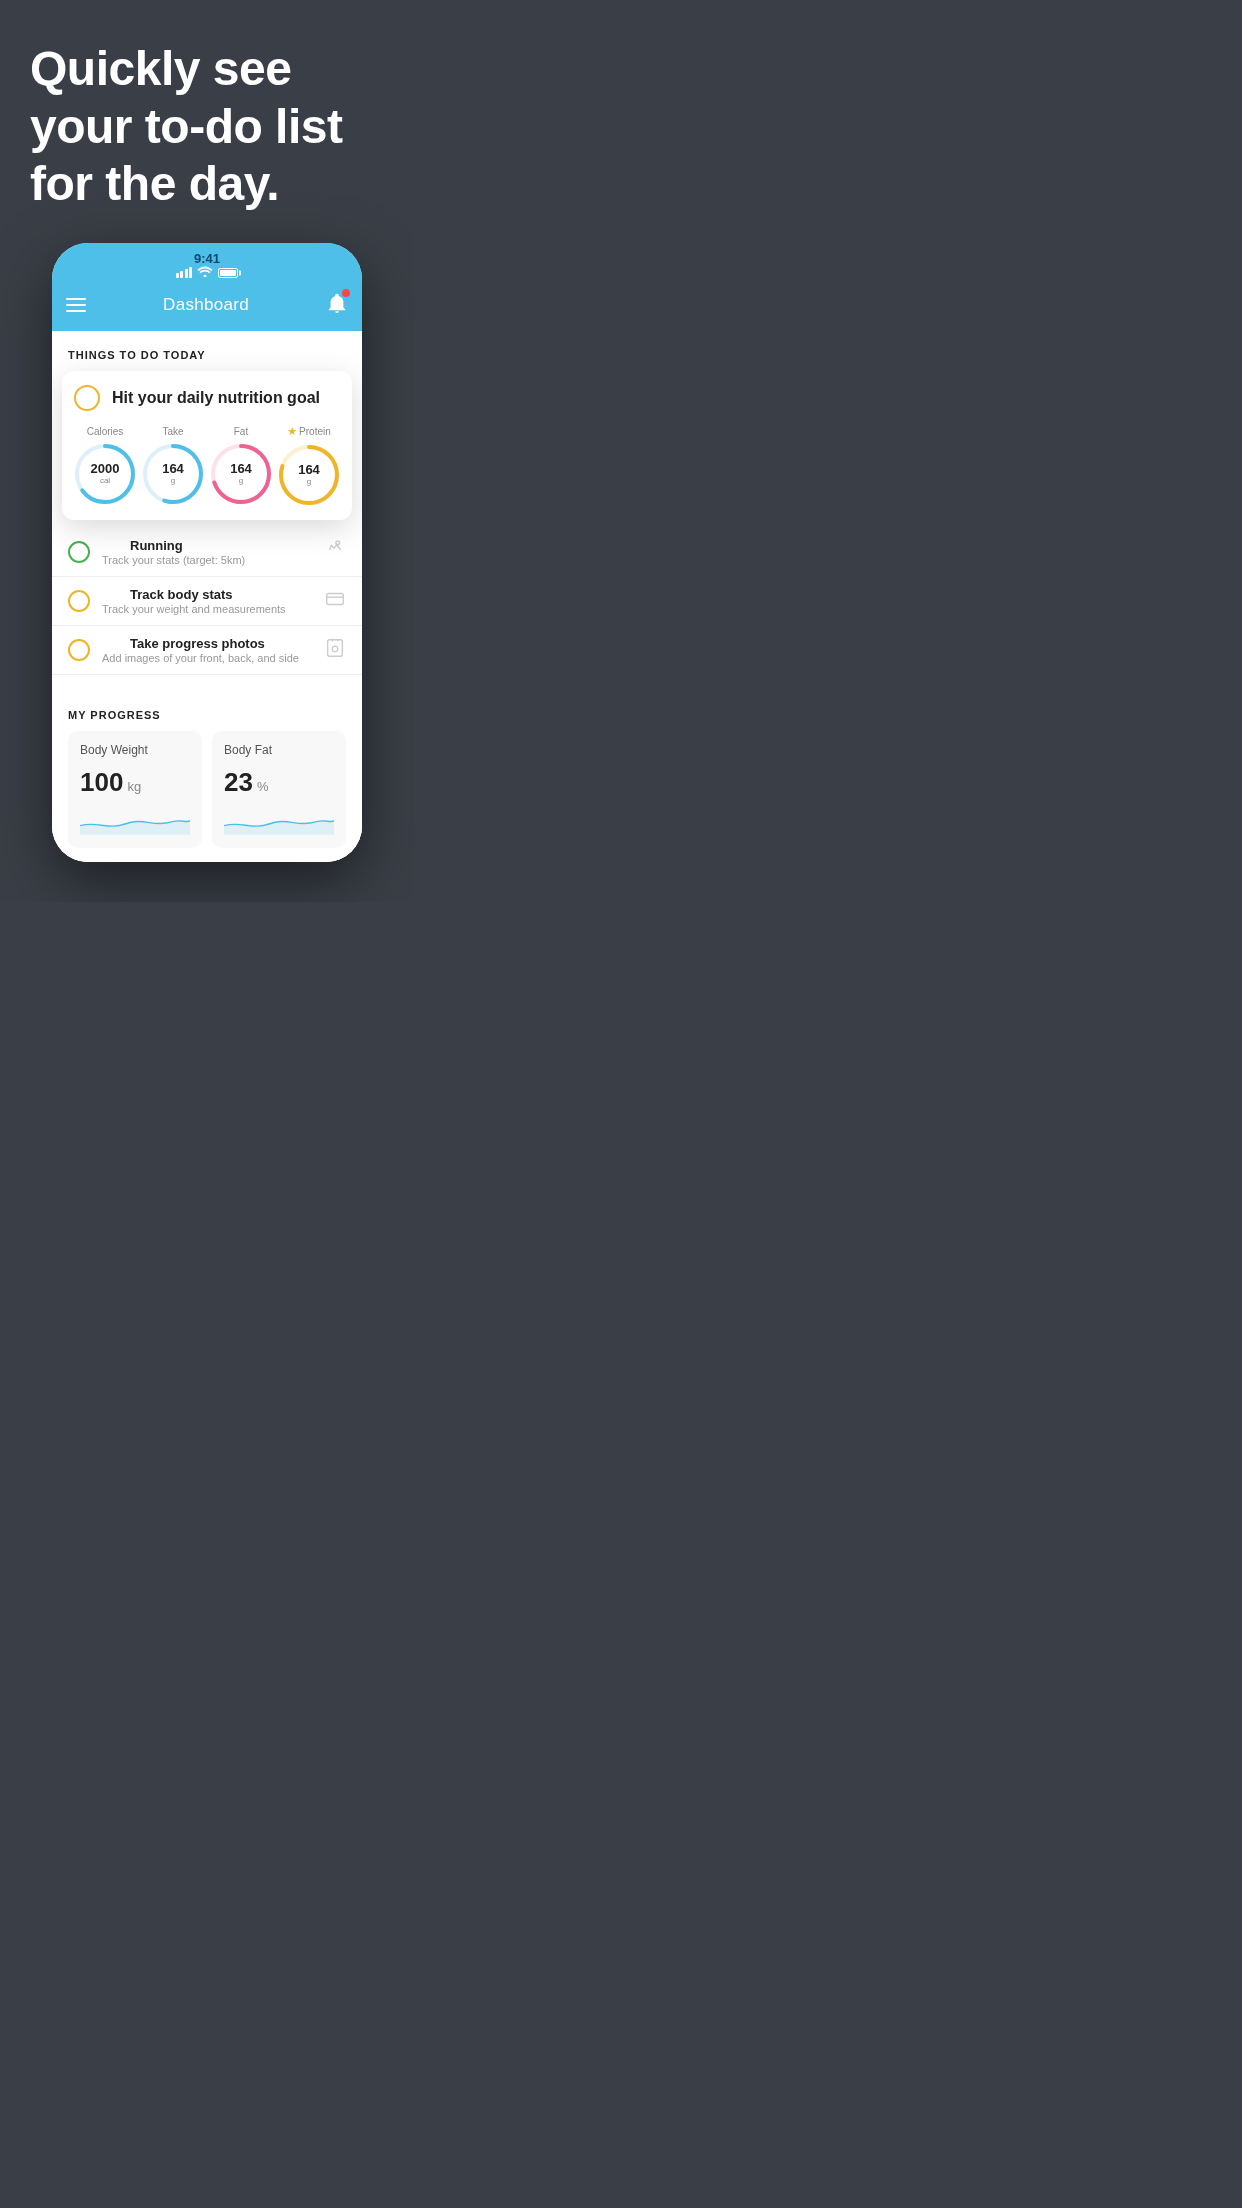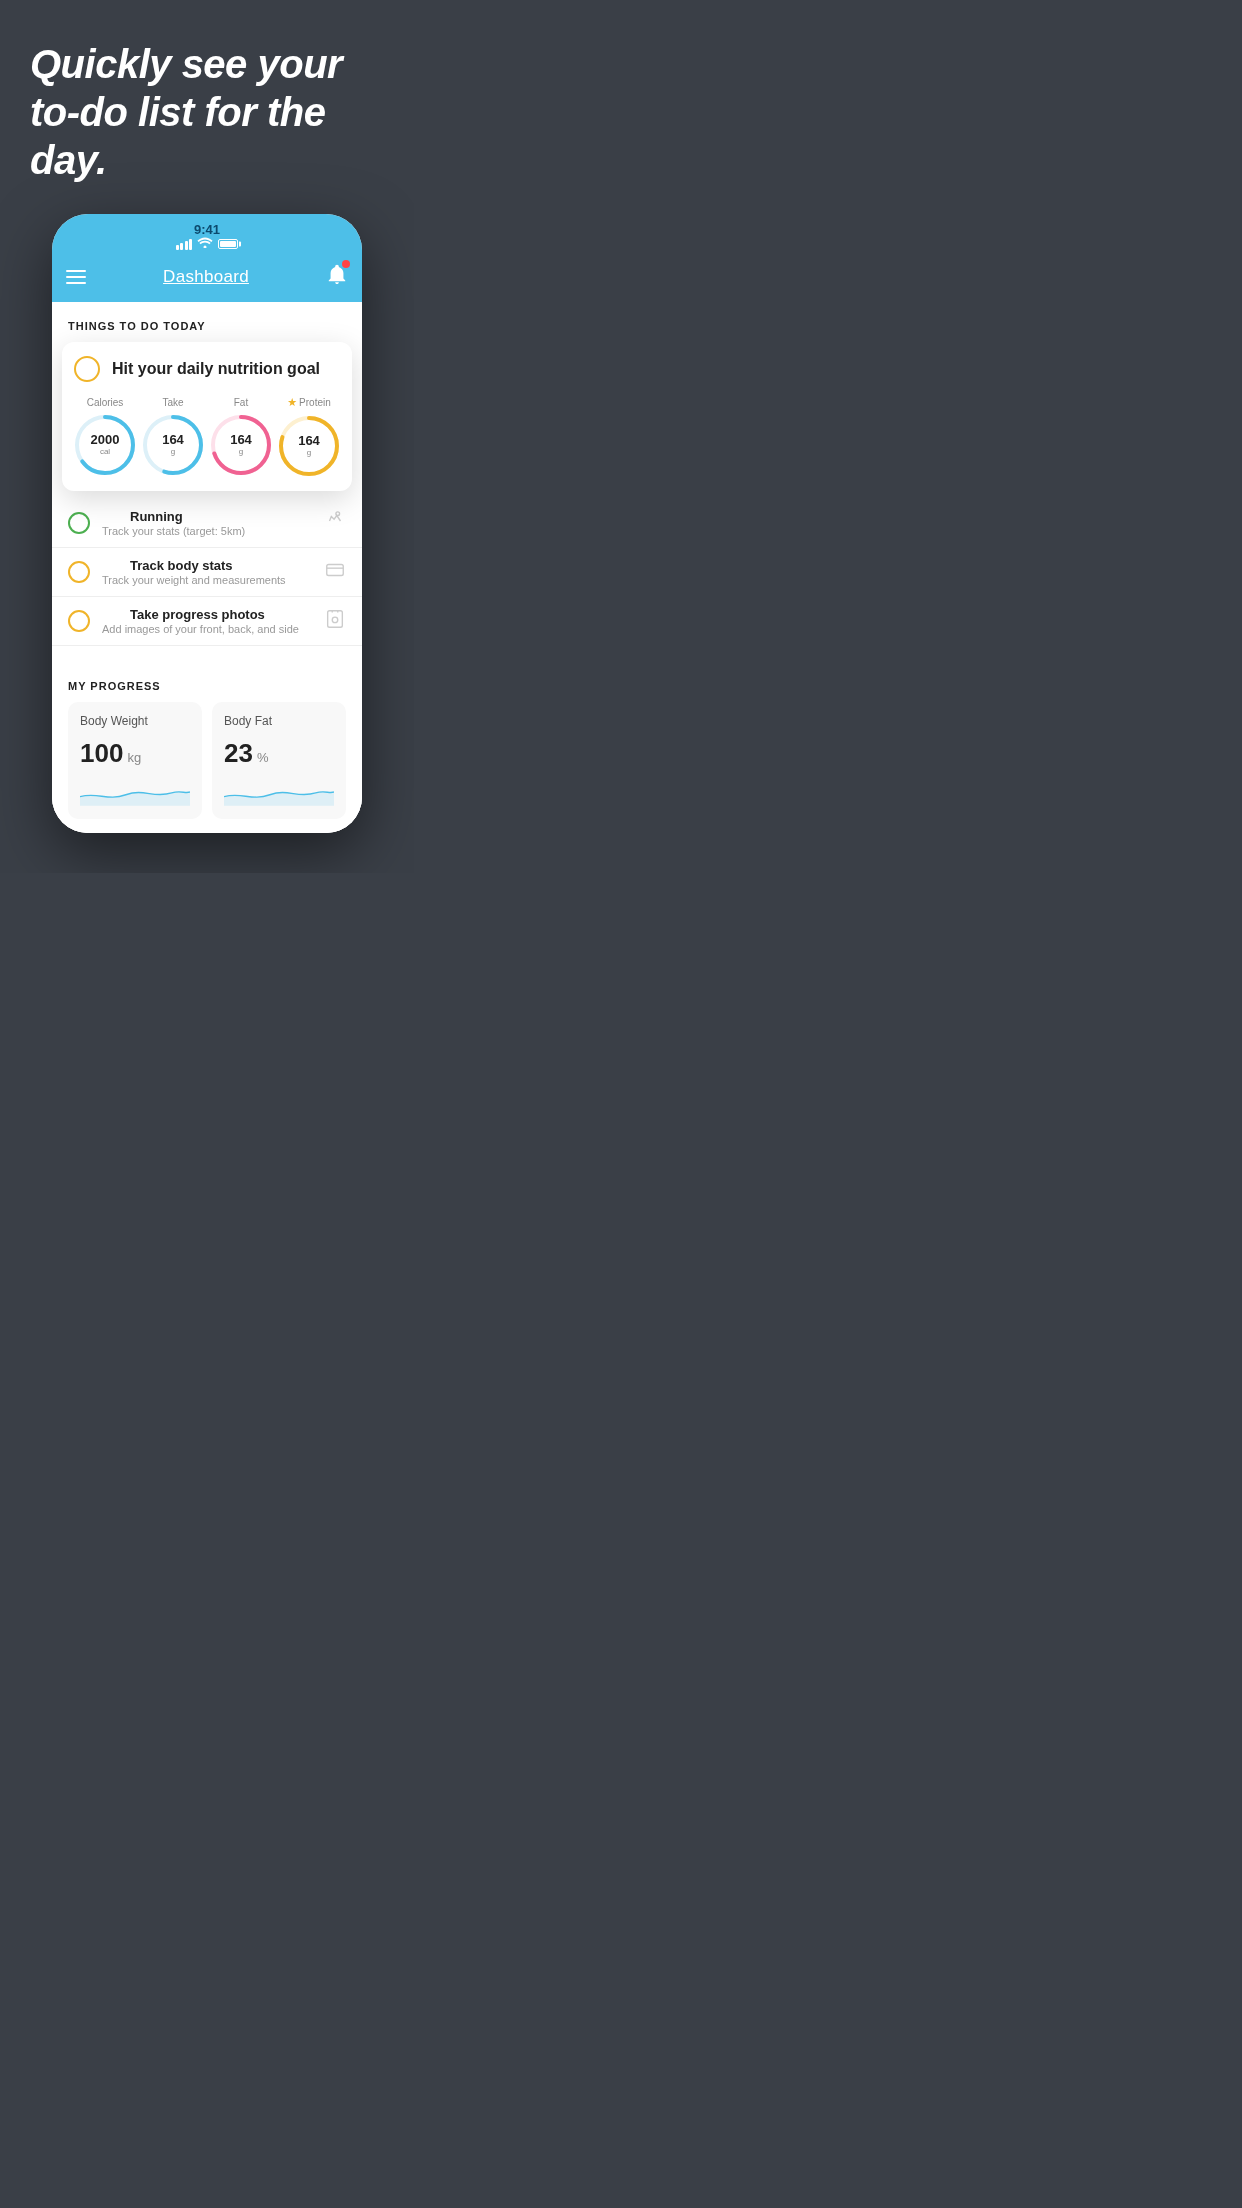--- a/index.html
+++ b/index.html
@@ -17,25 +17,24 @@
       background: #3a3f47;
       min-height: 736px;
       position: relative;
     }
     
     .hero-text {
       padding: 40px 30px 30px 30px;
       color: white;
     }
     .hero-text h1 {
-      font-size: 40px;
+      font-size: 48px;
       font-weight: 800;
       line-height: 1.2;
       letter-spacing: -0.5px;
-      font-style: italic;
     }
     
     .phone-mockup {
       width: 310px;
       margin: 0 auto;
       background: #f0f0f0;
       border-radius: 36px;
       overflow: hidden;
       box-shadow: 0 20px 60px rgba(0,0,0,0.5);
       position: relative;
@@ -110,21 +109,20 @@
       width: 20px;
       height: 2px;
       background: white;
       border-radius: 1px;
     }
     .app-title {
       color: white;
       font-size: 17px;
       font-weight: 500;
       letter-spacing: 0.3px;
-      text-decoration: underline;
     }
     .bell-icon {
       position: relative;
       font-size: 20px;
       color: white;
     }
     .bell-badge {
       position: absolute;
       top: -3px;
       right: -2px;

